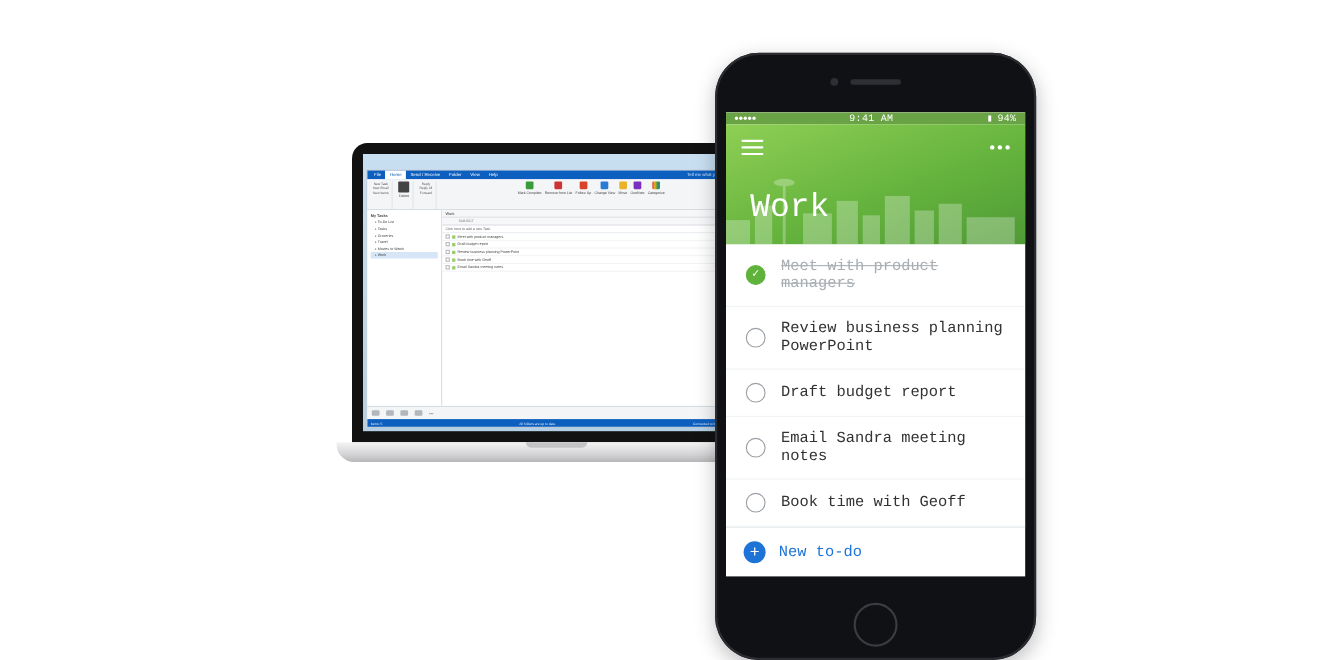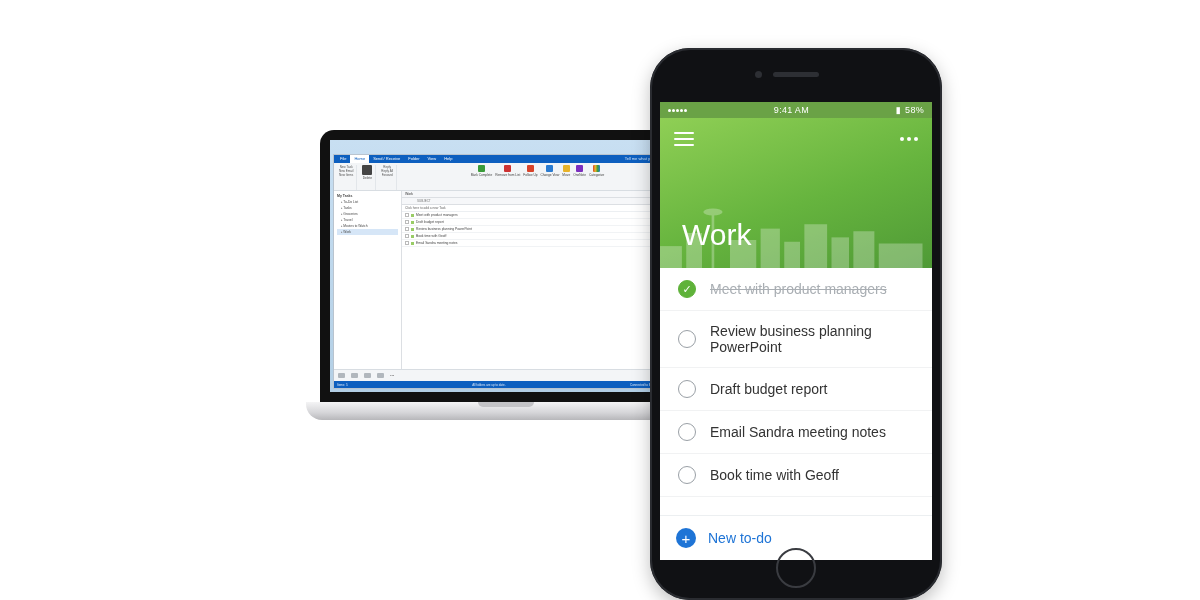--- a/index.html
+++ b/index.html
@@ -164,22 +164,23 @@
 
   
   .phone {
     position: absolute;
     left: 650px;
     top: 48px;
     width: 292px;
     height: 552px;
     background: #101114;
     border-radius: 40px;
-    padding: 54px 10px 40px;
+    padding: 54px 10px 76px;
     box-shadow: inset 0 0 0 2px #2a2c31, 0 6px 18px rgba(0,0,0,0.25);
+    font-family: Liberation Mono, monospace;
   }
   .phone-speaker {
     position:absolute; top:24px; left:50%; transform:translateX(-50%);
     width:46px; height:5px; background:#2d2f34; border-radius:3px;
   }
   .phone-cam {
     position:absolute; top:23px; left:105px;
     width:7px; height:7px; background:#2d2f34; border-radius:50%;
   }
   .phone-home {
@@ -411,21 +412,21 @@
           <span class="dot"></span>
             <span class="dot"></span>
             <span class="dot"></span>
             <span class="dot"></span>
             <span class="dot"></span>
         </span>
       </div>
       <span>9:41 AM</span>
       <div class="ios-right">
         <span>▮</span>
-        <span>58%</span>
+        <span>94%</span>
       </div>
     </div>
 
     <div class="todo-header">
       <svg class="skyline" viewBox="0 0 300 80" preserveAspectRatio="xMidYMax slice">
         <g fill="#ffffff">
           <rect x="0" y="55" width="25" height="25"></rect>
           <rect x="30" y="40" width="18" height="40"></rect>
 
           <rect x="59" y="18" width="3" height="62"></rect>

